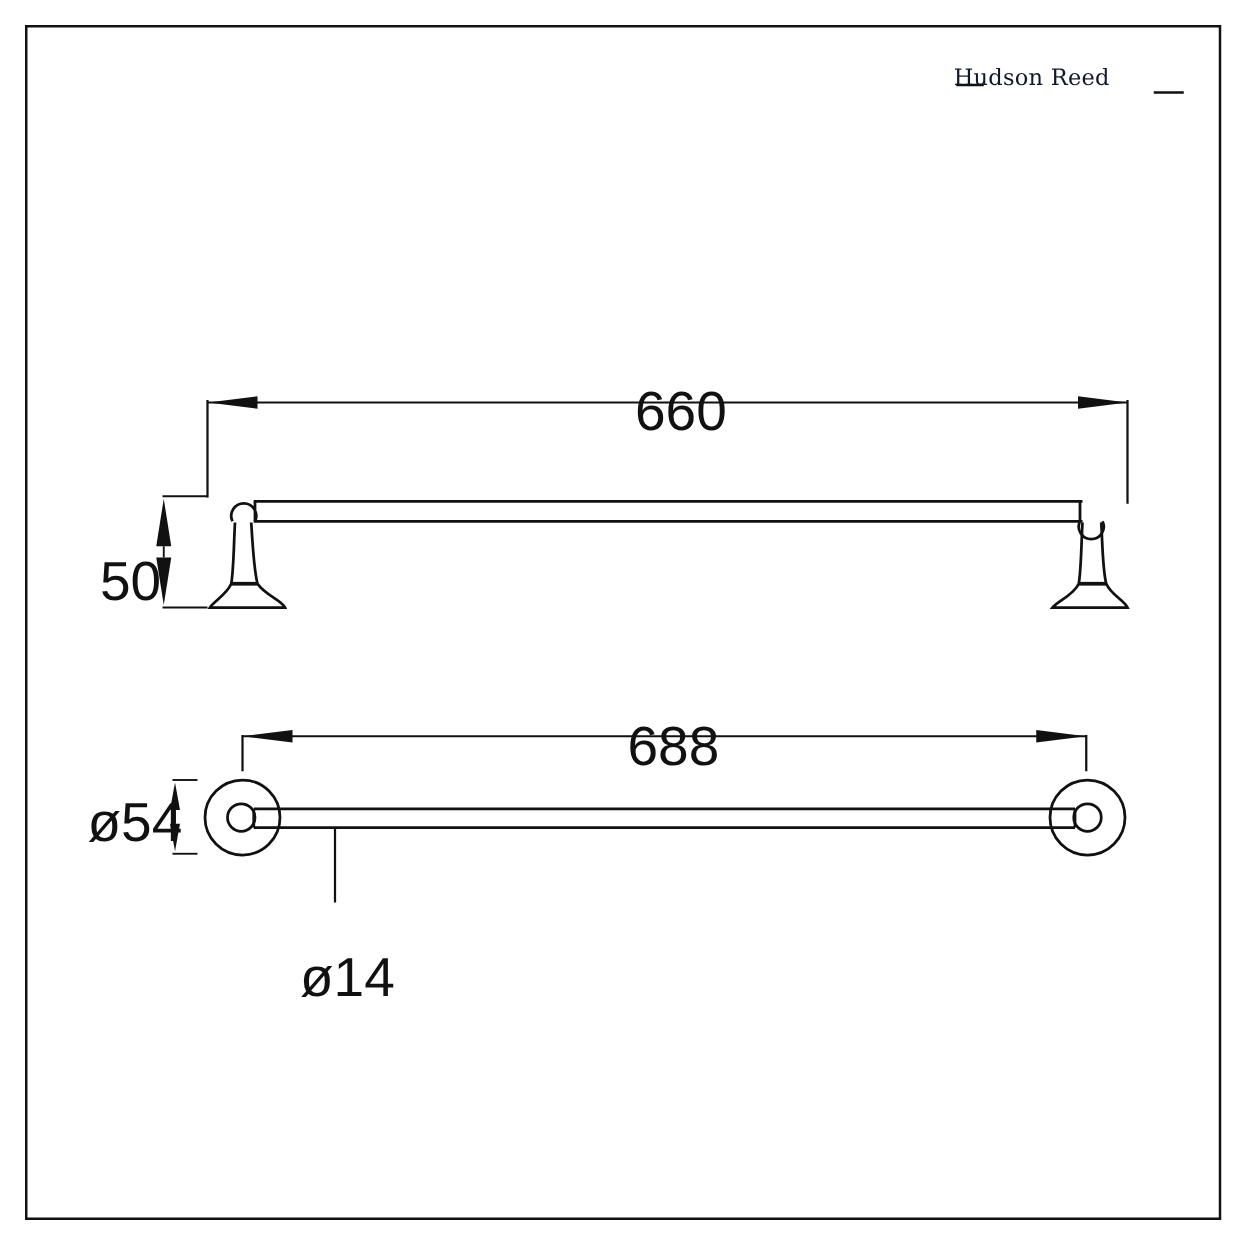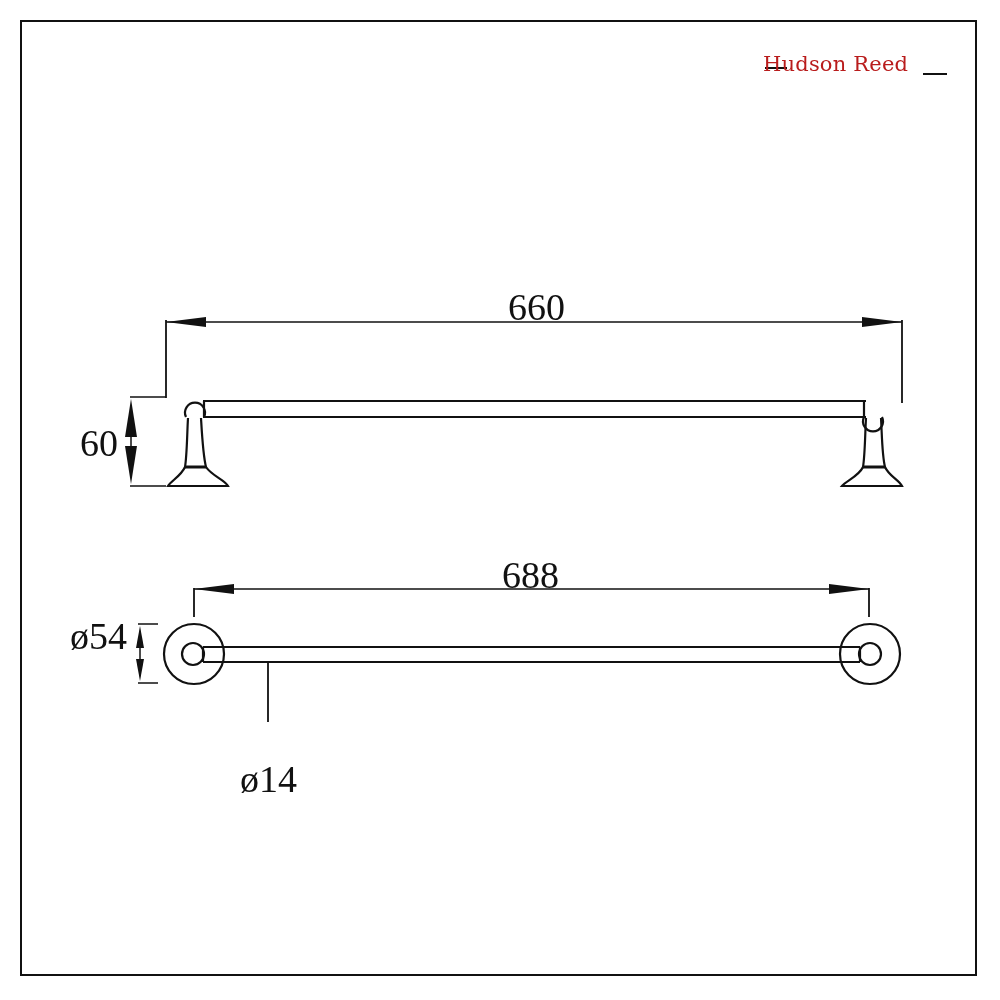--- a/index.html
+++ b/index.html
@@ -1,22 +1,22 @@
 <!DOCTYPE html>
 <html><head>
 <meta charset="utf-8">
 <style>
   html, body { margin:0; padding:0; background:#ffffff; }
   body { width:1000px; height:1000px; position:relative; overflow:hidden; }
   #frame { position:absolute; left:20px; top:20px; width:957px; height:956px; border:2px solid #111; box-sizing:border-box; }
   svg { position:absolute; left:0; top:0; }
-  .brand { position:absolute; left:763px; top:52px; font-family:"DejaVu Serif","Liberation Serif",serif; font-size:21px; color:#b91c1c; letter-spacing:0.2px; }
+  .brand { position:absolute; left:763px; top:52px; font-family:"DejaVu Serif","Liberation Serif",serif; font-size:18px; color:#0f172a; letter-spacing:0.2px; }
   .brand-bar-l { position:absolute; left:765px; top:67px; width:22px; height:1.5px; background:#111; }
   .brand-bar-r { position:absolute; left:923px; top:73px; width:24px; height:1.5px; background:#111; }
-  .dim { position:absolute; font-family:Liberation Serif, serif; font-size:38px; color:#111; line-height:1; }
+  .dim { position:absolute; font-family:Liberation Sans, sans-serif; font-size:44px; color:#111; line-height:1;margin-top:20px; }
 </style>
 </head>
 <body>
 
 <div id="frame"></div>
 
 <div class="brand-bar-l"></div>
 <div class="brand">Hudson Reed</div>
 <div class="brand-bar-r"></div>
 
@@ -79,16 +79,16 @@
     <line x1="203" y1="647" x2="860" y2="647"></line>
     <line x1="203" y1="662" x2="860" y2="662"></line>
     <line x1="203" y1="647" x2="203" y2="662"></line>
     <line x1="860" y1="647" x2="860" y2="662"></line>
 
     <line x1="268" y1="662" x2="268" y2="722" stroke-width="1.8"></line>
   </g>
 </svg>
 
 <div class="dim" style="left:508px;top:288px;">660</div>
-<div class="dim" style="left:80px;top:424px;">60</div>
+<div class="dim" style="left:80px;top:424px;">50</div>
 <div class="dim" style="left:502px;top:556px;">688</div>
 <div class="dim" style="left:70px;top:617px;">ø54</div>
-<div class="dim" style="left:240px;top:760px;">ø14</div>
+<div class="dim" style="left:240px;top:741px;">ø14</div>
 
 </body></html>

